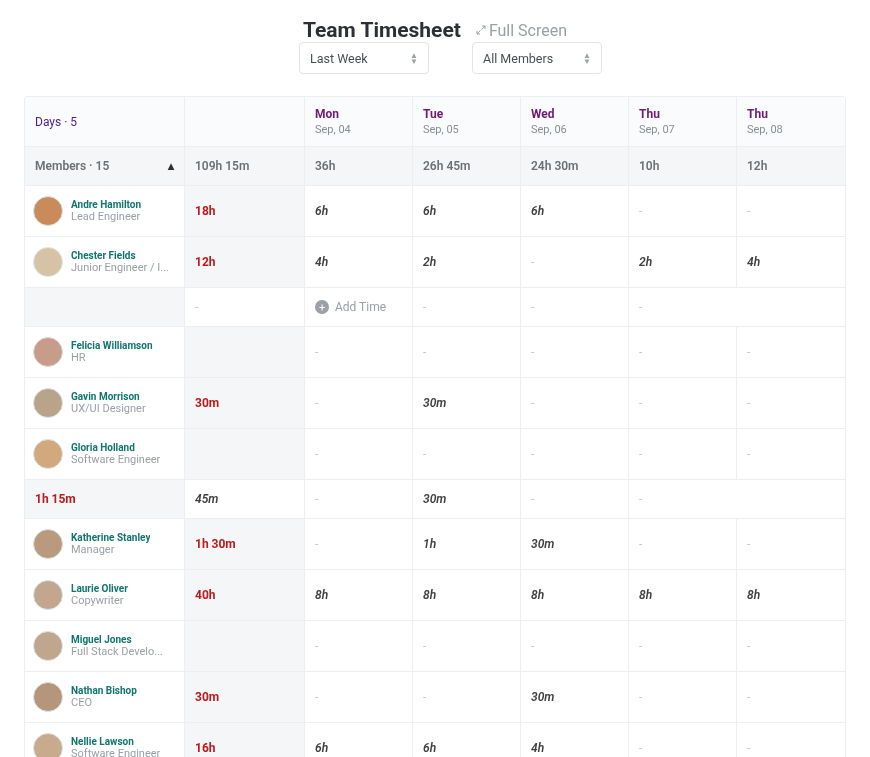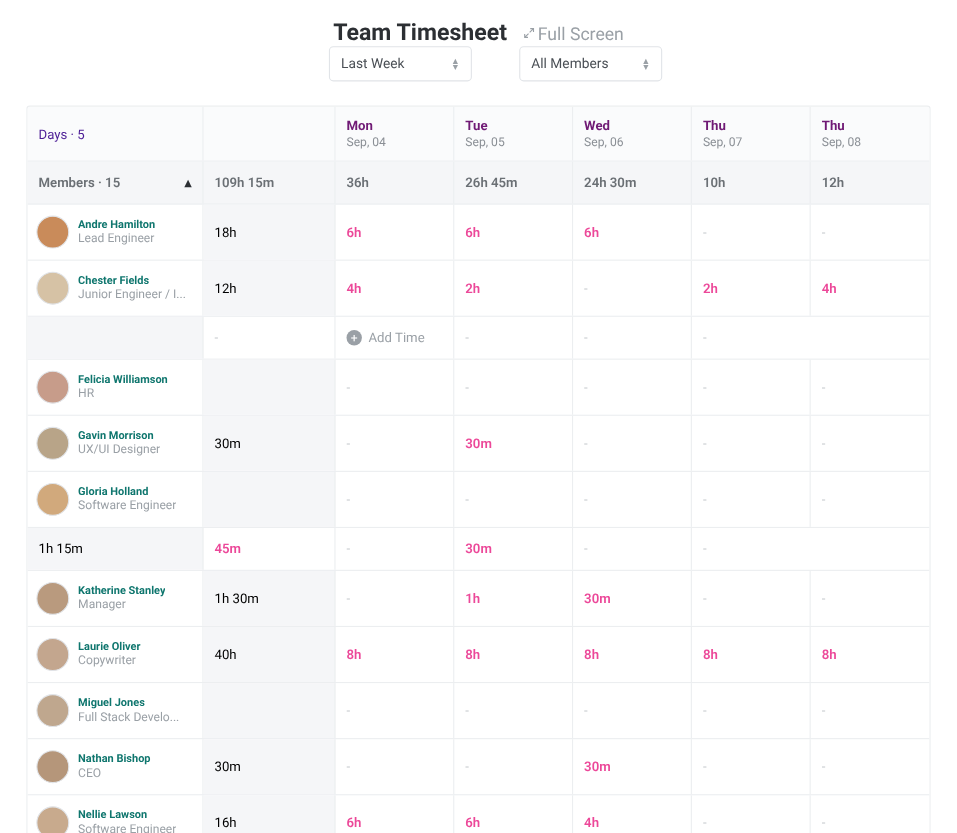--- a/index.html
+++ b/index.html
@@ -43,22 +43,22 @@
   .totals-row .members-label { display:flex; align-items:center; justify-content:space-between; gap:8px; }
   .chev-up { color:#2c2f33; font-size:12px; }
 
   .body-row { border-bottom:1px solid #eceef0; }
   .body-row:last-child { border-bottom:none; }
   .member-cell { display:flex; align-items:center; gap:8px; padding-left:8px; }
   .avatar { width:30px; height:30px; border-radius:50%; background:#d8dade; border:1px solid #e1e4e8; flex:none; background-size:cover; background-position:center; }
   .member-text { display:flex; flex-direction:column; overflow:hidden; }
   .member-name { font-weight:700; color:#0f766e; font-size:10px; white-space:nowrap; overflow:hidden; text-overflow:ellipsis; }
   .member-role { color:#9aa0a6; font-size:11px; white-space:nowrap; overflow:hidden; text-overflow:ellipsis; max-width:110px; }
-  .member-total-cell { background:#f5f6f8; font-weight:400; color:#000000; }
-  .val { font-weight:600; color:#ec4899; font-size:12px; }
+  .member-total-cell { background:#f5f6f8; font-weight:700; color:#b91c1c; }
+  .val { font-weight:600; color:#404040; font-size:12px;font-style:italic; }
   .dash { color:#c5c9cd; }
   .add-time { display:flex; align-items:center; gap:6px; color:#9aa0a6; font-size:12px; cursor:pointer; }
   .add-icon { width:14px; height:14px; border-radius:50%; background:#9aa0a6; color:#fff; display:inline-flex; align-items:center; justify-content:center; font-size:11px; line-height:1; }
   .tcell { cursor:pointer; }
 </style>
 </head>
 <body>
 
 <div class="hdr">
   <div class="hdr-left">

